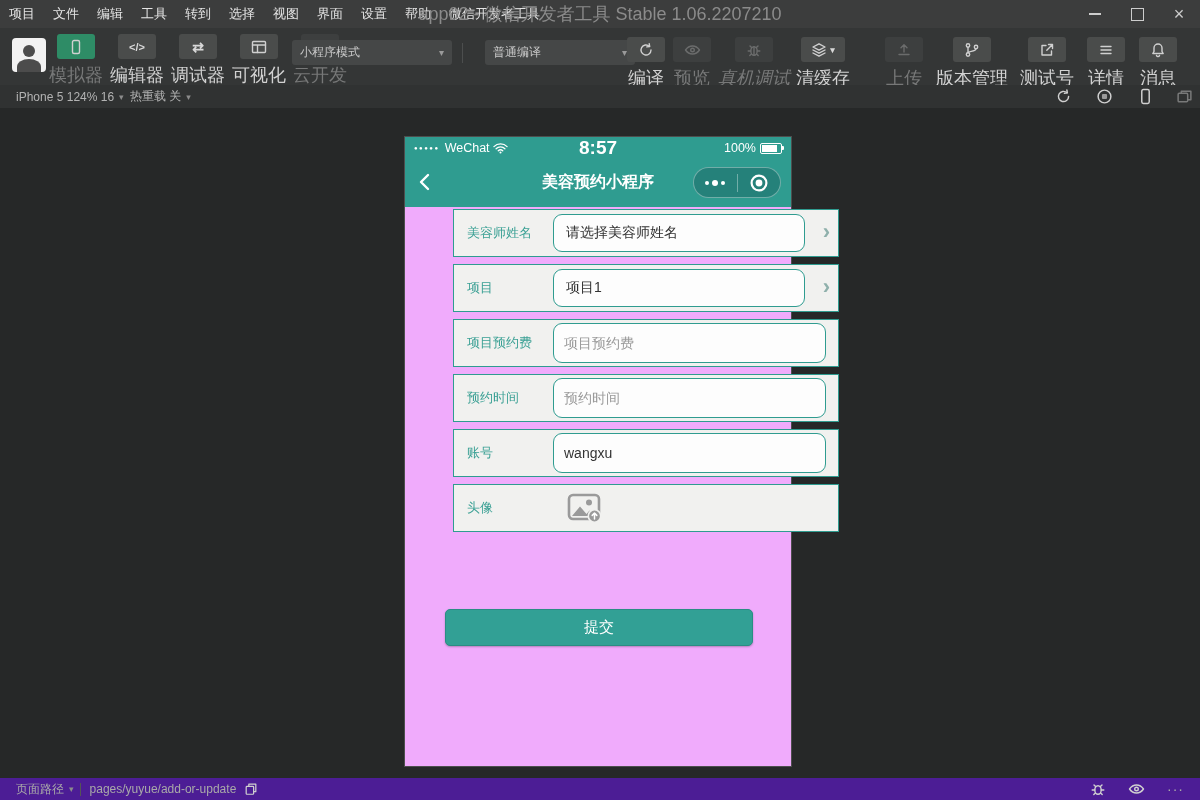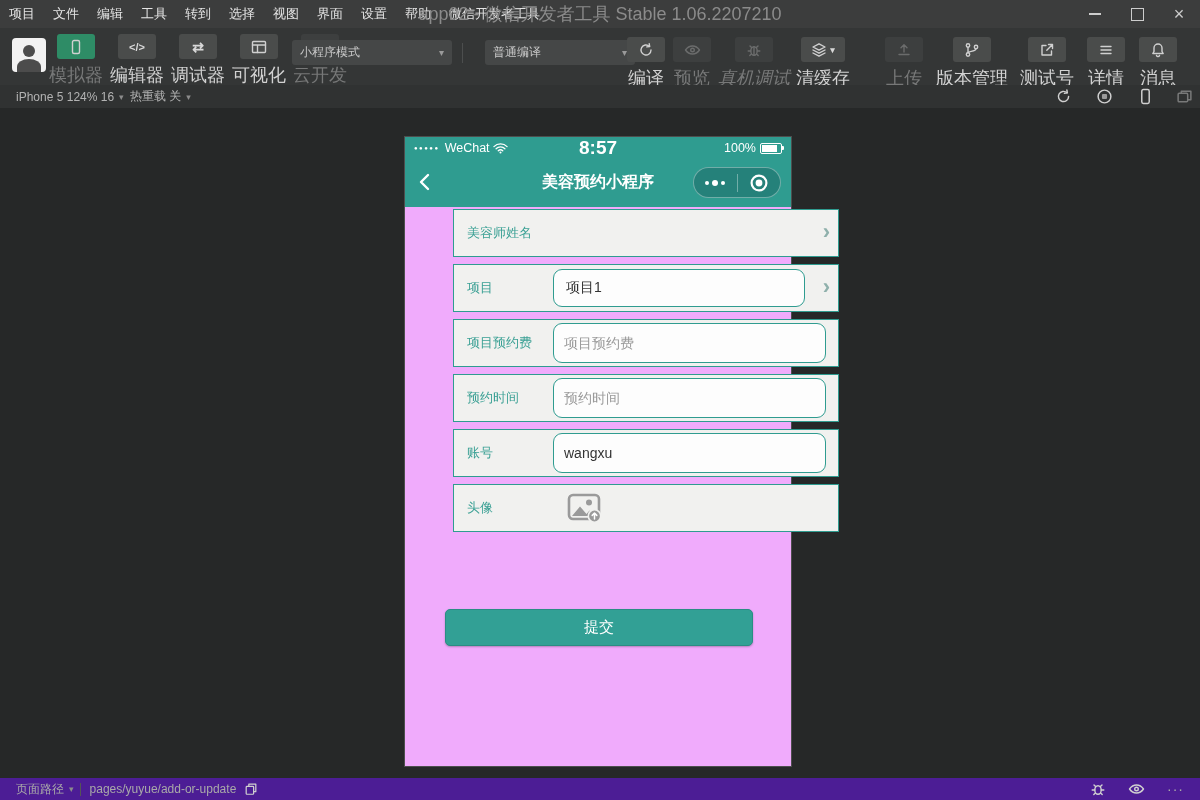--- a/index.html
+++ b/index.html
@@ -325,20 +325,23 @@
             </svg>
         </span>
       </span>
     </div>
   </div>
 
   <div class="form">
 
     <div class="prow">
       <span class="rlabel">美容师姓名</span>
+      <div class="pickbox">
+        <span>请选择美容师姓名</span>
+      </div>
       <span class="rchev">›</span>
     </div>
 
     <div class="prow">
       <span class="rlabel">项目</span>
       <div class="pickbox">
         <span>项目1</span>
       </div>
       <span class="rchev">›</span>
     </div>

